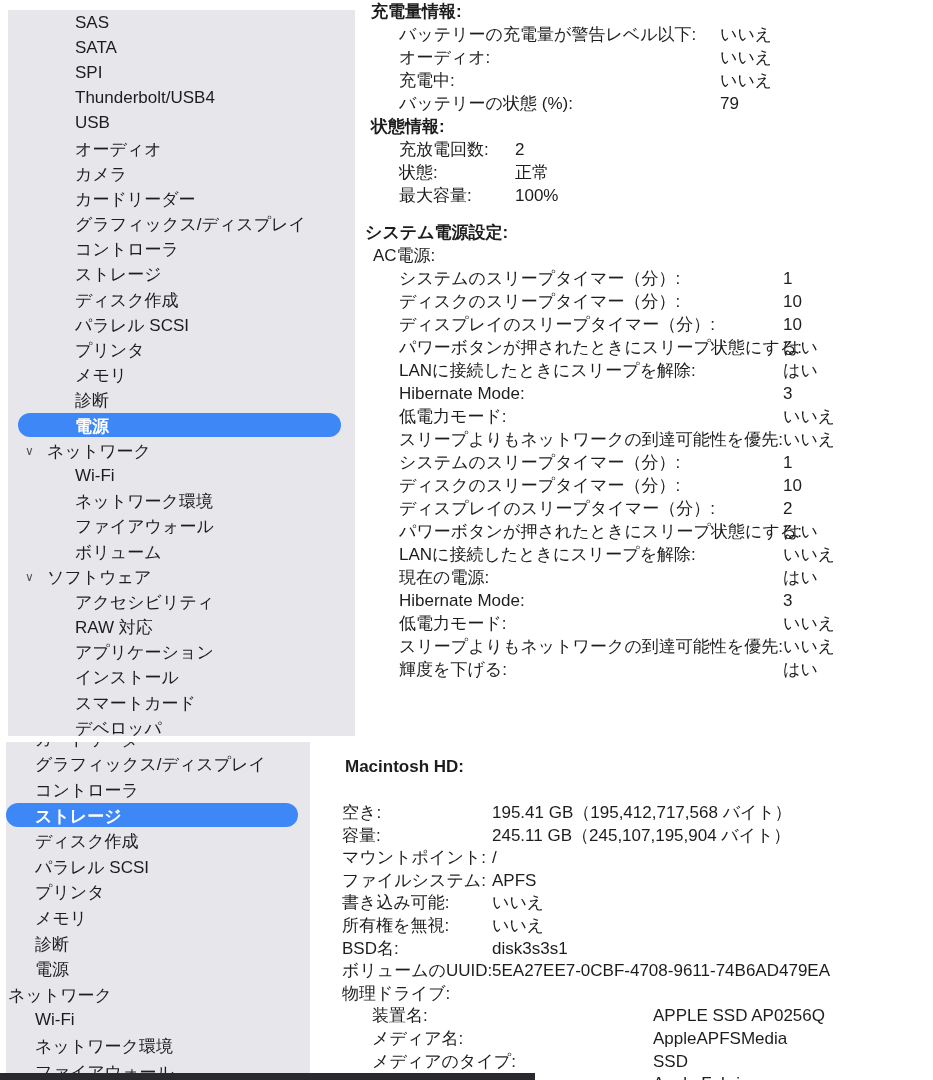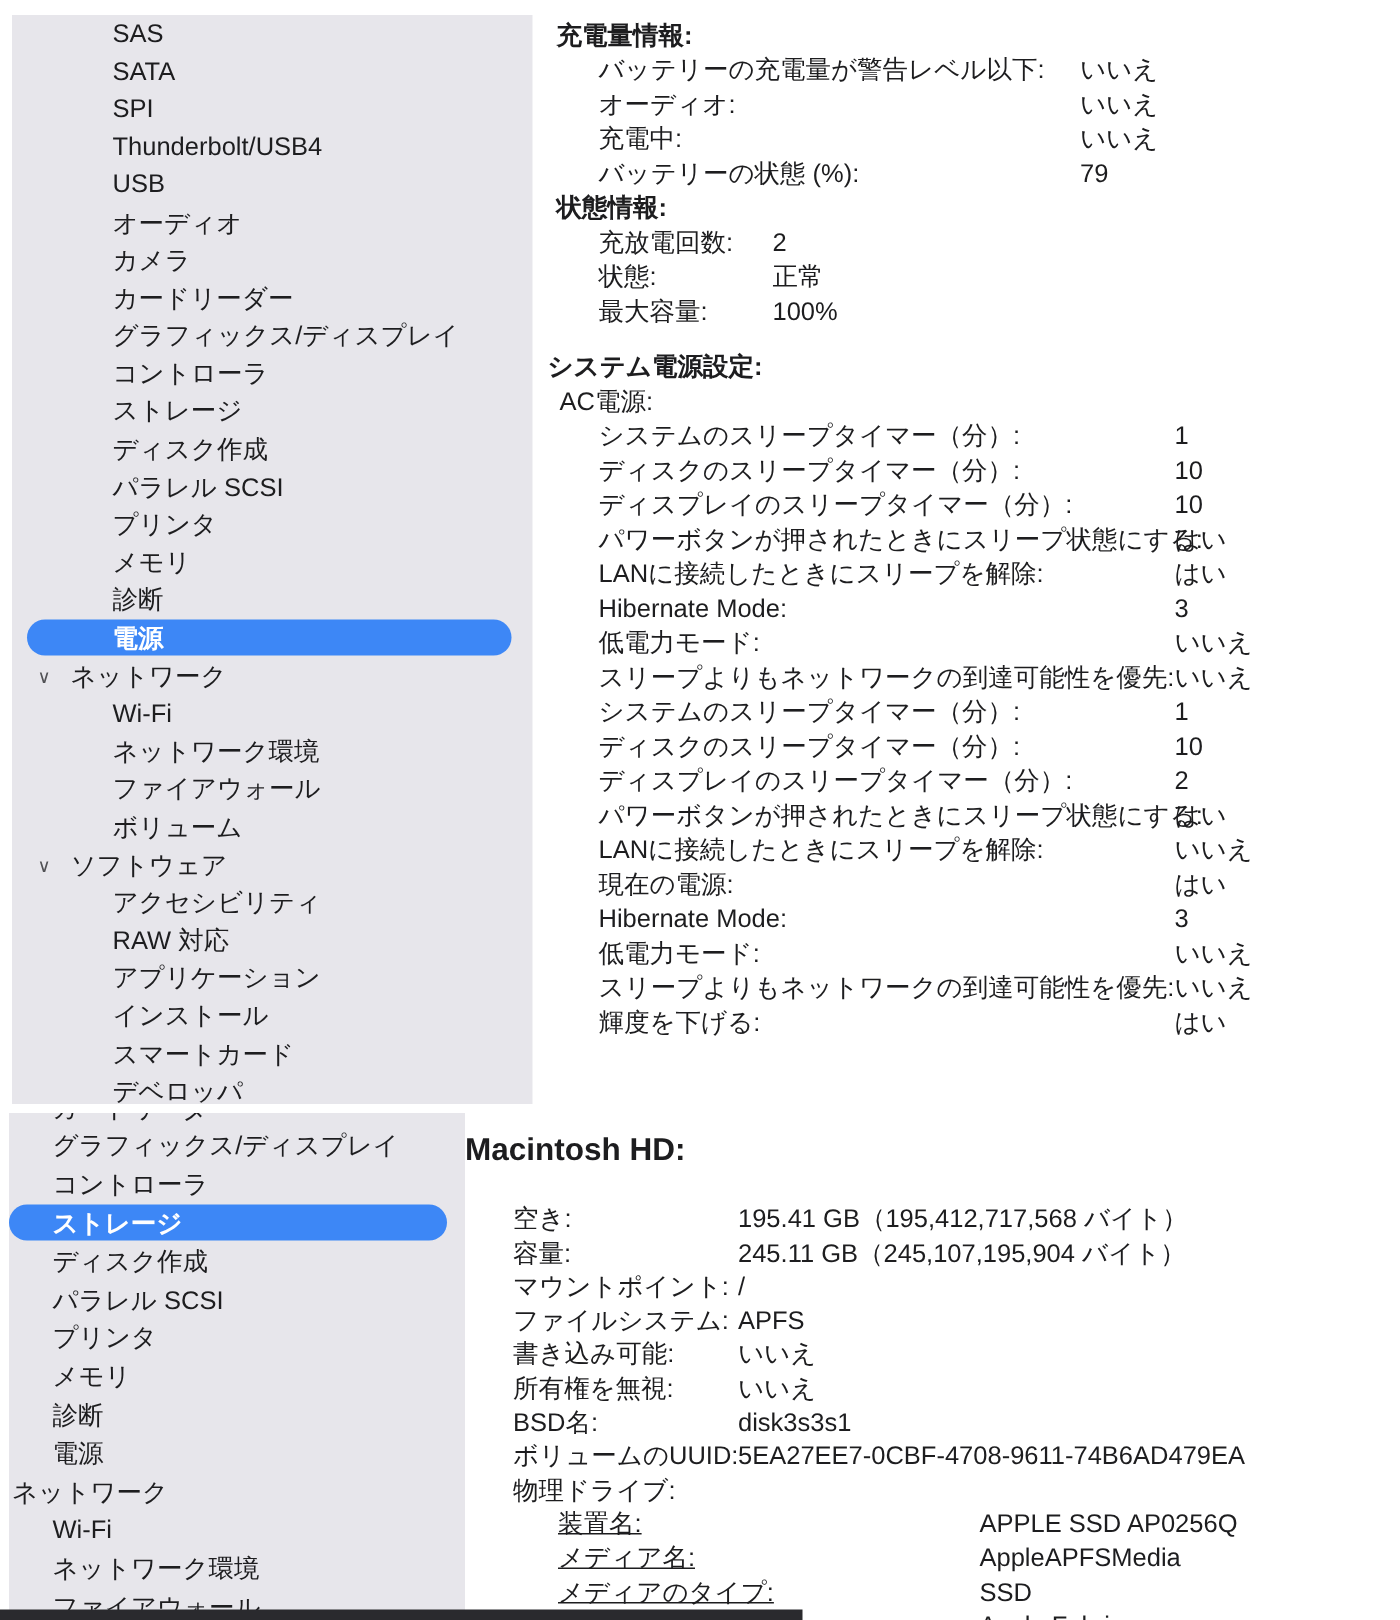--- a/index.html
+++ b/index.html
@@ -33,38 +33,38 @@
   .bot-sb .srow.group .slabel{left:2px;}
   .srow.selected::before{
     content:"";position:absolute;left:10px;right:18px;top:0;bottom:1px;
     background:var(--selection_blue,#3d87f6);border-radius:13px;
   }
   .bot-sb .srow.selected::before{left:0;right:12px;}
   .srow.selected .slabel{color:var(--selected_text,#fff);font-weight:700;}
   .srow.cut{margin-top:-16px;}
 
   
-  .content-top{position:absolute;left:355px;top:0;width:578px;height:742px;padding-top:12px;background:#fff;}
+  .content-top{position:absolute;left:355px;top:0;width:578px;height:742px;background:#fff;}
   .content-bot{position:absolute;left:310px;top:745px;width:623px;height:335px;padding-top:10px;background:#fff;}
   .cline{position:relative;height:23px;line-height:23px;font-size:17px;white-space:nowrap;}
   .content-bot .cline{height:22.6px;line-height:22.6px;}
   .clabel{position:absolute;left:44px;}
   .cline.head .clabel{left:16px;font-weight:700;}
   .cline.subhead .clabel{left:18px;}
   .cline.tab-a .cvalue{position:absolute;left:365px;}
   .cline.tab-b .cvalue{position:absolute;left:160px;}
   .cline.tab-c .cvalue{position:absolute;left:428px;}
   .content-bot .clabel{left:32px;}
-  .content-bot .cline.l2 .clabel{left:62px;text-decoration:underline;}
+  .content-bot .cline.l2 .clabel{left:62px;}
   .content-bot .cline.tab-d .cvalue{position:absolute;left:182px;}
   .content-bot .cline.tab-e .cvalue{position:absolute;left:343px;}
   .bigtitle{margin-top:14px;font-weight:700;}
   .bigtitle .clabel{left:10px;}
   .acblock{text-decoration:underline;}
-  .btitle{line-height:23px;font-size:21px;font-weight:700;margin-bottom:24px;white-space:nowrap;}
+  .btitle{line-height:23px;font-size:17px;font-weight:700;padding-left:35px;margin-bottom:24px;white-space:nowrap;}
 
   
   .bottom-dark-bar{position:absolute;left:0;top:1073px;width:535px;height:7px;background:#2a2a2e;z-index:5;}
 </style>
 </head>
 <body>
 
 <section class="panel">
 
   <aside class="sidebar top-sb">

